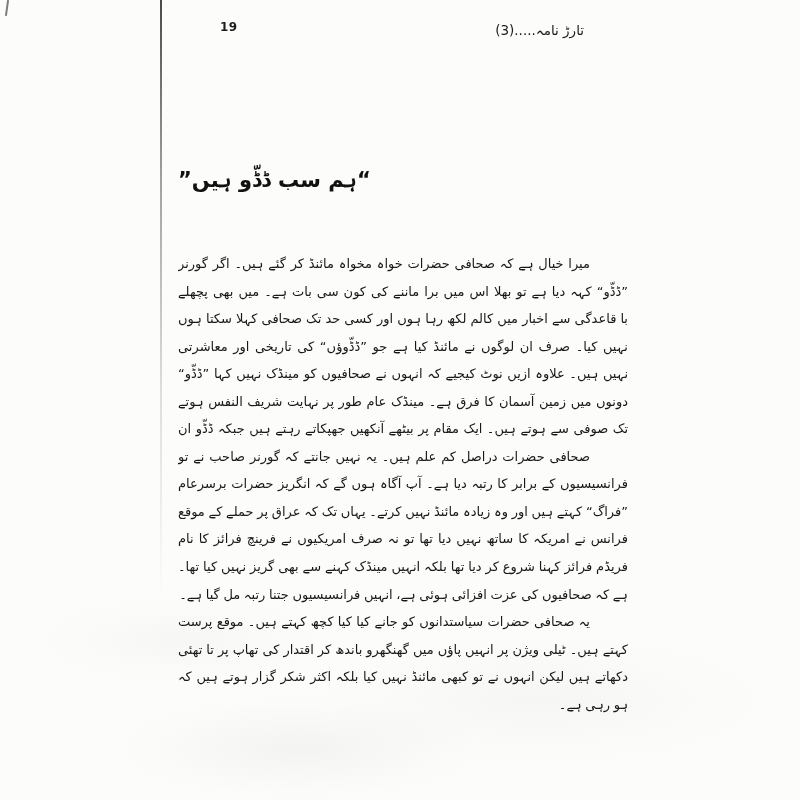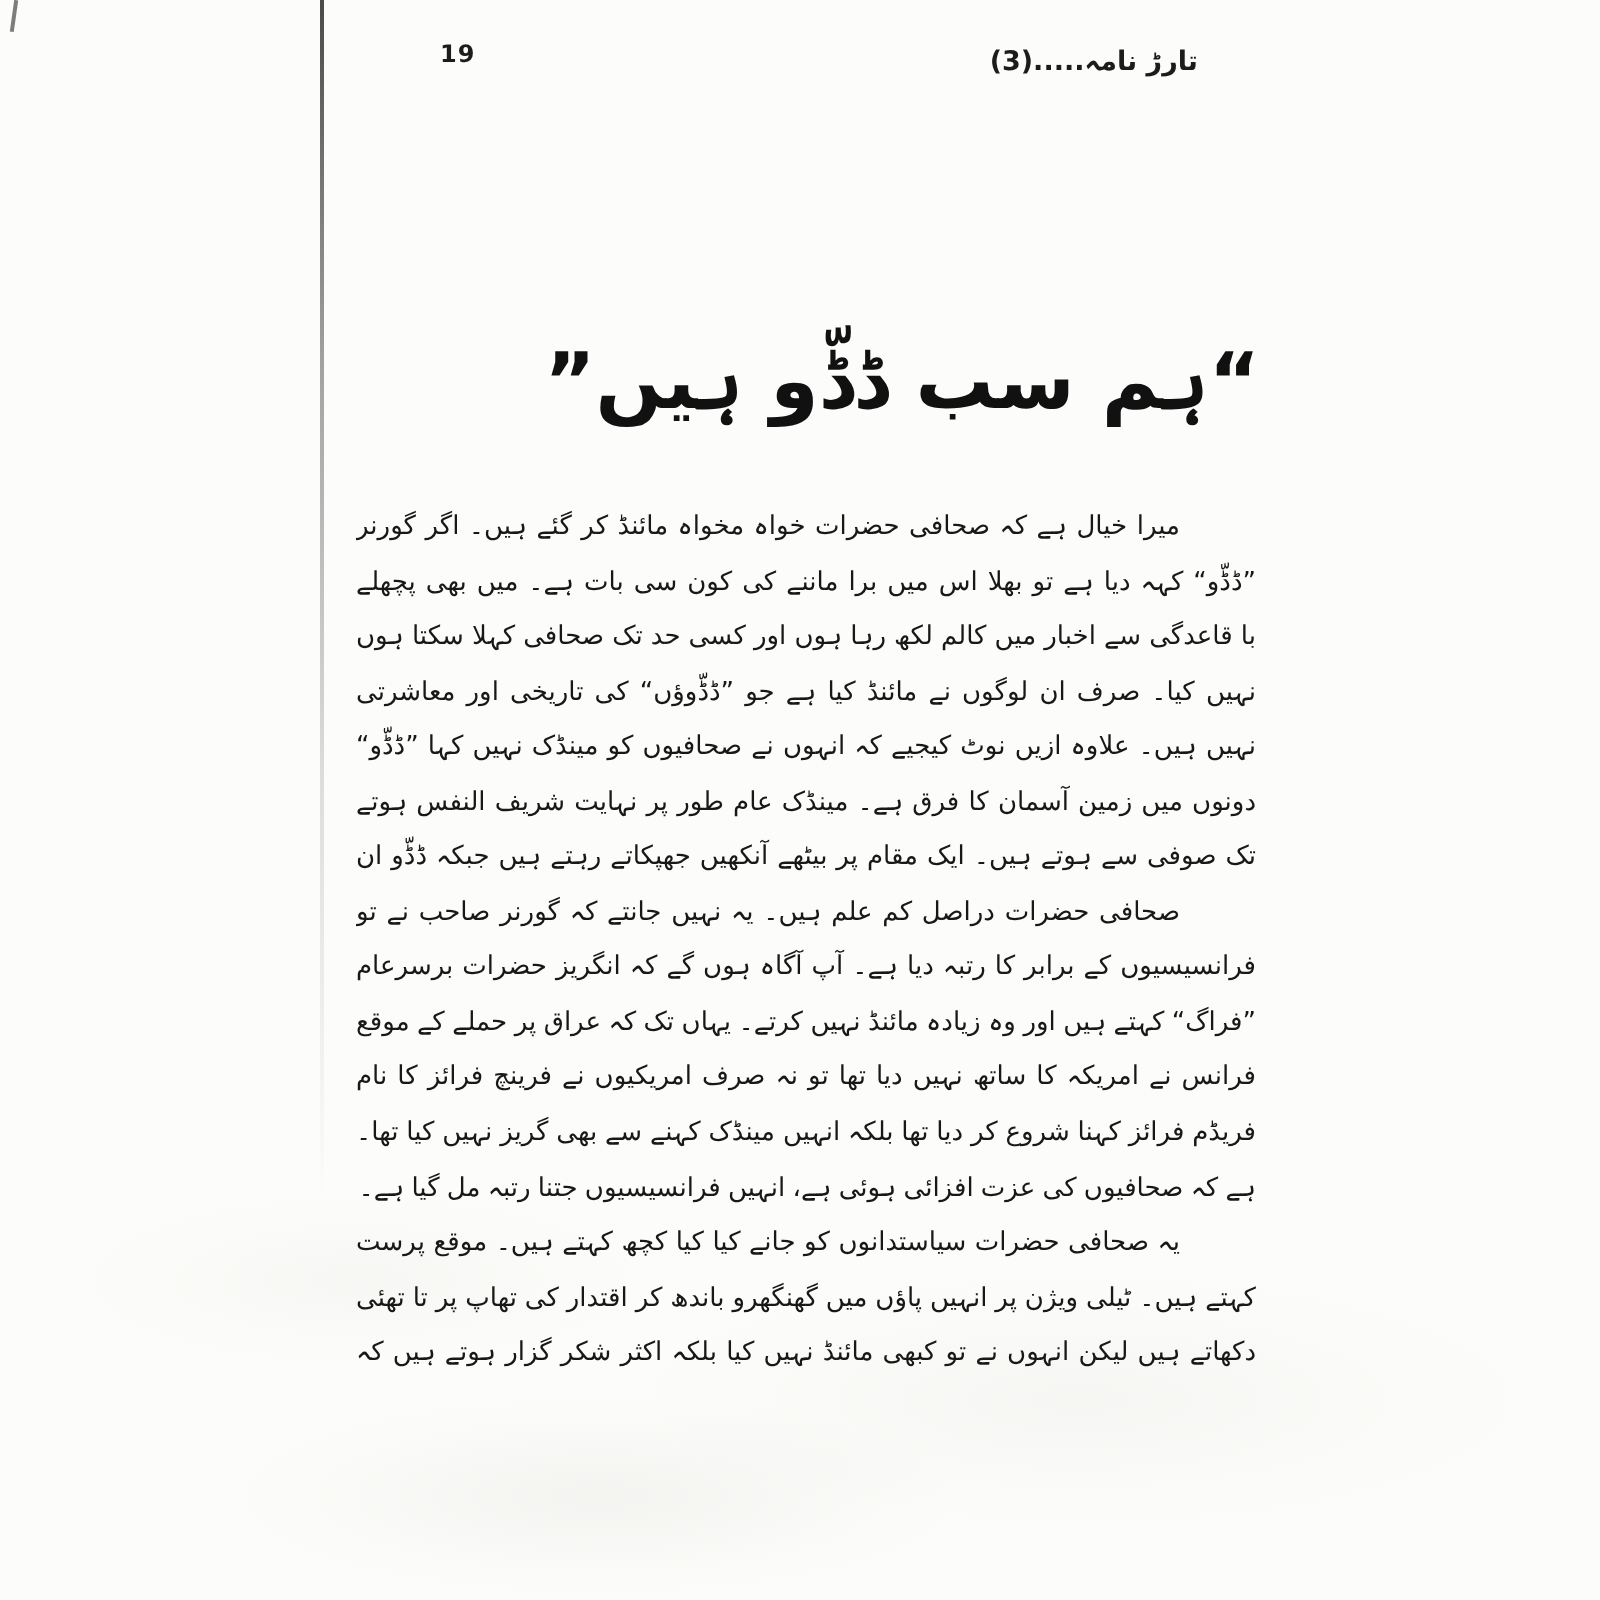--- a/index.html
+++ b/index.html
@@ -39,34 +39,34 @@
   }
   .page-number {
     position: absolute;
     left: 220px; top: 20px;
     font-size: 12px;
     font-weight: bold;
     letter-spacing: 0.5px;
   }
   .running-title {
     position: absolute;
-    right: 201px; top: 22px;
+    right: 216px; top: 22px;
     direction: rtl;
     font-size: 13.5px;
-    font-weight: bold;
+    font-weight: normal;
     white-space: nowrap;
   }
   .chapter-title {
     position: absolute;
     left: 178px; top: 168px;
     width: 452px;
     margin: 0;
-    text-align: right;
+    text-align: left;
     direction: rtl;
-    font-size: 39px;
+    font-size: 21px;
     font-weight: bold;
     color: #111;
     white-space: nowrap;
   }
   .body-text {
     position: absolute;
     left: 178px; top: 250px;
     width: 450px;
     direction: rtl;
     color: #181818;
@@ -109,15 +109,16 @@
     <div class="line first">صحافی حضرات دراصل کم علم ہیں۔ یہ نہیں جانتے کہ گورنر صاحب نے تو دراصل انہیں</div>
     <div class="line">فرانسیسیوں کے برابر کا رتبہ دیا ہے۔ آپ آگاہ ہوں گے کہ انگریز حضرات برسرعام فرانسیسیوں کو</div>
     <div class="line">”فراگ“ کہتے ہیں اور وہ زیادہ مائنڈ نہیں کرتے۔ یہاں تک کہ عراق پر حملے کے موقع پر جب</div>
     <div class="line">فرانس نے امریکہ کا ساتھ نہیں دیا تھا تو نہ صرف امریکیوں نے فرینچ فرائز کا نام بدل کر انہیں</div>
     <div class="line">فریڈم فرائز کہنا شروع کر دیا تھا بلکہ انہیں مینڈک کہنے سے بھی گریز نہیں کیا تھا۔ کہنے کا مطلب یہ</div>
     <div class="line end">ہے کہ صحافیوں کی عزت افزائی ہوئی ہے، انہیں فرانسیسیوں جتنا رتبہ مل گیا ہے۔</div>
 
     <div class="line first">یہ صحافی حضرات سیاستدانوں کو جانے کیا کیا کچھ کہتے ہیں۔ موقع پرست لوٹے وغیرہ</div>
     <div class="line">کہتے ہیں۔ ٹیلی ویژن پر انہیں پاؤں میں گھنگھرو باندھ کر اقتدار کی تھاپ پر تا تھئی کرتے</div>
     <div class="line">دکھاتے ہیں لیکن انہوں نے تو کبھی مائنڈ نہیں کیا بلکہ اکثر شکر گزار ہوتے ہیں کہ اس بہانے مشہوری</div>
+    <div class="line end">ہو رہی ہے۔</div>
   </div>
 
 </div>
 
 </body></html>

